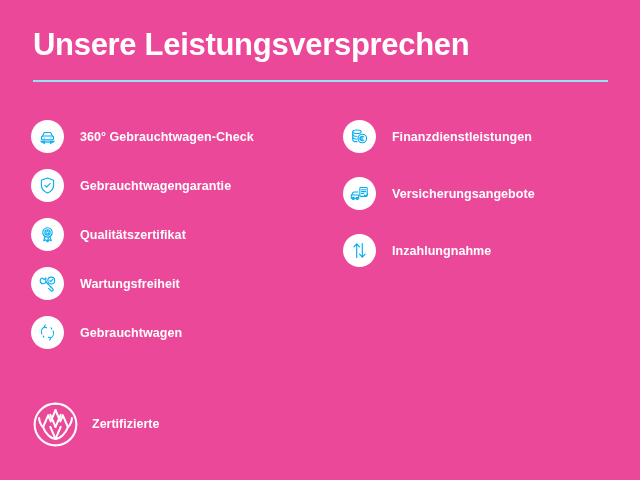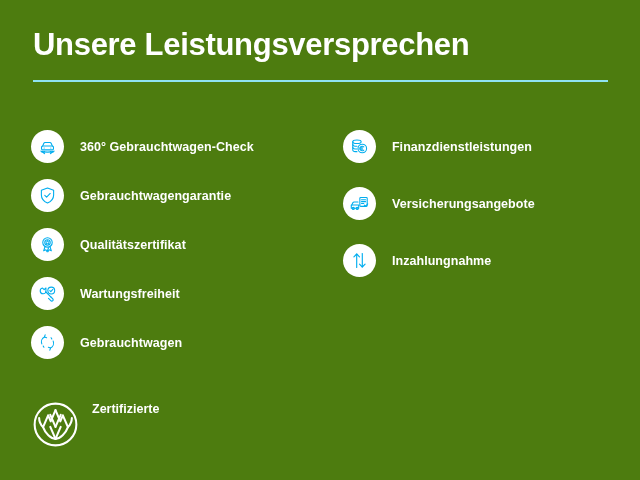--- a/index.html
+++ b/index.html
@@ -10,21 +10,21 @@
     width: 640px;
     height: 480px;
     overflow: hidden;
     font-family: "Liberation Sans", sans-serif;
     background: #00ADEF;
   }
   .slide {
     position: relative;
     width: 640px;
     height: 480px;
-    background: #4d7c0f;
+    background: #ec4899;
     box-sizing: border-box;
   }
 
   
   .header {
     position: absolute;
     left: 33px;
     top: 28px;
     right: 32px;
   }
@@ -41,21 +41,21 @@
     margin-top: 17px;
     width: 575px;
     height: 2px;
     background: #8FE3F2;
   }
 
   
   .columns {
     position: absolute;
     left: 0;
-    top: 122px;
+    top: 112px;
     width: 624px;
     display: flex;
   }
   .column {
     display: flex;
     flex-direction: column;
   }
   .column-left  { width: 325px; padding-left: 31px; box-sizing: border-box; }
   .column-right { width: 315px; padding-left: 26px; box-sizing: border-box; gap: 8px; }
 
@@ -87,21 +87,21 @@
     letter-spacing: 0.05px;
     white-space: nowrap;
   }
 
   
   .brand {
     position: absolute;
     left: 32px;
     top: 401px;
     display: flex;
-    align-items: flex-start;
+    align-items: center;
   }
   .vw-logo {
     width: 47px;
     height: 47px;
     min-width: 47px;
   }
   .brand-text {
     margin-left: 13px;
     color: #FFFFFF;
     font-size: 12.5px;

